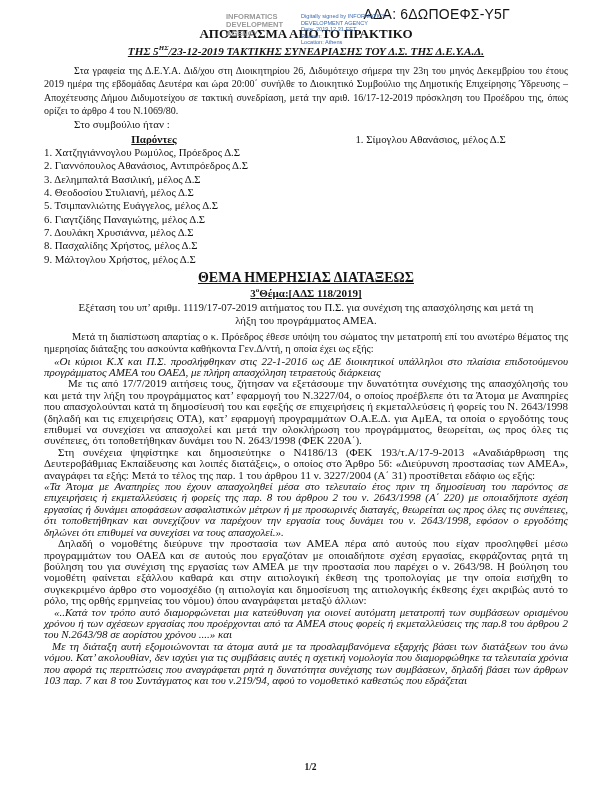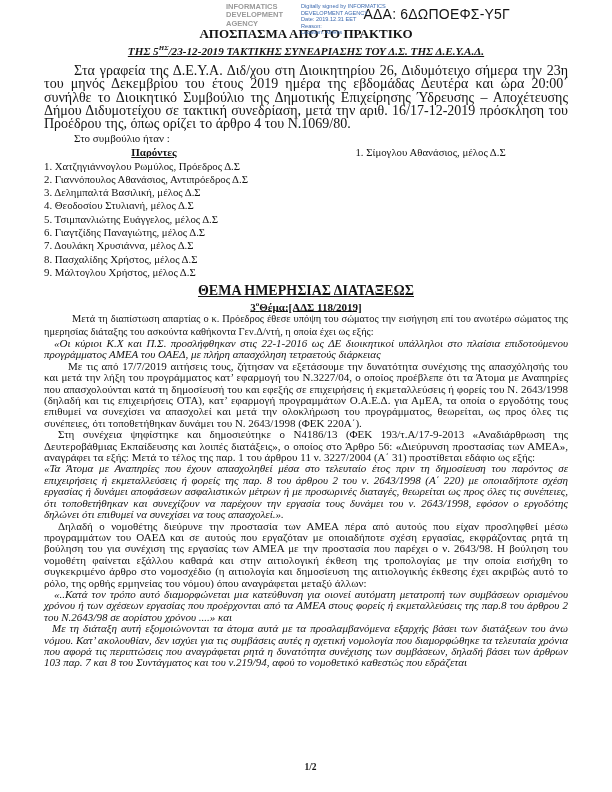--- a/index.html
+++ b/index.html
@@ -2,30 +2,30 @@
 <html><head>
 <meta charset="utf-8">
 <style>
   html,body{margin:0;padding:0;}
   body{width:612px;height:792px;background:#ffffff;color:#141414;
        font-family:"Liberation Serif", serif;position:relative;overflow:hidden;}
   .page{position:absolute;inset:0;padding:6px 44px 0 44px;box-sizing:border-box;}
   .ada{font-family:"Liberation Sans", sans-serif;font-size:14px;text-align:right;
        padding-right:58px;letter-spacing:.2px;}
   
-  .stamp{position:absolute;left:226px;top:3px;display:flex;gap:5px;z-index:5;}
+  .stamp{position:absolute;left:226px;top:13px;display:flex;gap:5px;z-index:5;}
   .stamp-agency{width:70px;font-family:"Liberation Sans", sans-serif;font-weight:bold;
        font-size:7.5px;line-height:1.12;color:#9a9a9a;}
   .stamp-sig{width:92px;font-family:"Liberation Sans", sans-serif;font-size:5.6px;
        line-height:1.18;color:#3f6cb0;}
   .titles{text-align:center;margin-top:4px;}
   .t1{font-weight:bold;font-size:13px;}
   .t2{font-weight:bold;font-style:italic;font-size:11.2px;text-decoration:underline;margin-top:2px;}
   sup{font-size:7px;}
-  .intro{font-size:14px;line-height:13.4px;text-align:justify;text-indent:30px;margin:7px 0 0 0;}
+  .intro{font-size:10px;line-height:13.4px;text-align:justify;text-indent:30px;margin:7px 0 0 0;}
   .council-line{font-size:11px;line-height:13.4px;text-indent:30px;margin:1px 0 0 0;}
   .cols{display:flex;margin-top:1px;}
   .col-left{width:56%;}
   .col-right{width:44%;}
   .att-title{font-weight:bold;text-decoration:underline;font-size:11px;line-height:13.4px;}
   .present-title{width:220px;text-align:center;}
   .absent-title{padding-left:85px;}
   .attendee{font-size:10.8px;line-height:13.3px;}
   .absent-item{padding-left:18px;}
   .agenda-heading{text-align:center;font-weight:bold;text-decoration:underline;
@@ -82,22 +82,23 @@
       <div class="attendee">8. Πασχαλίδης Χρήστος, μέλος Δ.Σ</div>
       <div class="attendee">9. Μάλτογλου Χρήστος, μέλος Δ.Σ</div>
     </div>
     <div class="col-right">
       <div class="attendee absent-item">1. Σίμογλου Αθανάσιος, μέλος Δ.Σ</div>
     </div>
   </div>
 
   <div class="agenda-heading">ΘΕΜΑ ΗΜΕΡΗΣΙΑΣ ΔΙΑΤΑΞΕΩΣ</div>
   <div class="agenda-item"><span>3</span><sup>ο</sup><span>Θέμα:[ΑΔΣ 118/2019]</span></div>
+  <p class="subject">Εξέταση του υπ’ αριθμ. 1119/17-07-2019 αιτήματος του Π.Σ. για συνέχιση της απασχόλησης και μετά τη λήξη του προγράμματος ΑΜΕΑ.</p>
 
-  <p class="p-lg i28">Μετά τη διαπίστωση απαρτίας ο κ. Πρόεδρος έθεσε υπόψη του σώματος την εισήγηση επί του ανωτέρω σώματος της ημερησίας διάταξης του ασκούντα καθήκοντα Γεν.Δ/ντή, η οποία έχει ως εξής:</p>
+  <p class="p-lg i28">Μετά τη διαπίστωση απαρτίας ο κ. Πρόεδρος έθεσε υπόψη του σώματος την μετατροπή επί του ανωτέρω θέματος της ημερησίας διάταξης του ασκούντα καθήκοντα Γεν.Δ/ντή, η οποία έχει ως εξής:</p>
   <p class="p-sm ital i10">«Οι κύριοι Κ.Χ και Π.Σ. προσλήφθηκαν στις 22-1-2016 ως ΔΕ διοικητικοί υπάλληλοι στο πλαίσια επιδοτούμενου προγράμματος ΑΜΕΑ του ΟΑΕΔ, με πλήρη απασχόληση τετραετούς διάρκειας</p>
   <p class="p-sm i24">Με τις από 17/7/2019 αιτήσεις τους, ζήτησαν να εξετάσουμε την δυνατότητα συνέχισης της απασχόλησής του και μετά την λήξη του προγράμματος κατ’ εφαρμογή του Ν.3227/04, ο οποίος προέβλεπε ότι τα Άτομα με Αναπηρίες που απασχολούνται κατά τη δημοσίευσή του και εφεξής σε επιχειρήσεις ή εκμεταλλεύσεις ή φορείς του Ν. 2643/1998 (δηλαδή και τις επιχειρήσεις ΟΤΑ), κατ’ εφαρμογή προγραμμάτων Ο.Α.Ε.Δ. για ΑμΕΑ, τα οποία ο εργοδότης τους επιθυμεί να συνεχίσει να απασχολεί και μετά την ολοκλήρωση του προγράμματος, θεωρείται, ως προς όλες τις συνέπειες, ότι τοποθετήθηκαν δυνάμει του Ν. 2643/1998 (ΦΕΚ 220Α΄).</p>
   <p class="p-sm i14">Στη συνέχεια ψηφίστηκε και δημοσιεύτηκε ο Ν4186/13 (ΦΕΚ 193/τ.Α/17-9-2013 «Αναδιάρθρωση της Δευτεροβάθμιας Εκπαίδευσης και λοιπές διατάξεις», ο οποίος στο Άρθρο 56: «Διεύρυνση προστασίας των ΑΜΕΑ», αναγράφει τα εξής: Μετά το τέλος της παρ. 1 του άρθρου 11 ν. 3227/2004 (Α΄ 31) προστίθεται εδάφιο ως εξής:</p>
   <p class="p-sm ital i0">«Τα Άτομα με Αναπηρίες που έχουν απασχοληθεί μέσα στο τελευταίο έτος πριν τη δημοσίευση του παρόντος σε επιχειρήσεις ή εκμεταλλεύσεις ή φορείς της παρ. 8 του άρθρου 2 του ν. 2643/1998 (Α΄ 220) με οποιαδήποτε σχέση εργασίας ή δυνάμει αποφάσεων ασφαλιστικών μέτρων ή με προσωρινές διαταγές, θεωρείται ως προς όλες τις συνέπειες, ότι τοποθετήθηκαν και συνεχίζουν να παρέχουν την εργασία τους δυνάμει του ν. 2643/1998, εφόσον ο εργοδότης δηλώνει ότι επιθυμεί να συνεχίσει να τους απασχολεί.».</p>
   <p class="p-sm i14">Δηλαδή ο νομοθέτης διεύρυνε την προστασία των ΑΜΕΑ πέρα από αυτούς που είχαν προσληφθεί μέσω προγραμμάτων του ΟΑΕΔ και σε αυτούς που εργαζόταν με οποιαδήποτε σχέση εργασίας, εκφράζοντας ρητά τη βούληση του για συνέχιση της εργασίας των ΑΜΕΑ με την προστασία που παρέχει ο ν. 2643/98. Η βούληση του νομοθέτη φαίνεται εξάλλου καθαρά και στην αιτιολογική έκθεση της τροπολογίας με την οποία εισήχθη το συγκεκριμένο άρθρο στο νομοσχέδιο (η αιτιολογία και δημοσίευση της αιτιολογικής έκθεσης έχει ακριβώς αυτό το ρόλο, της ορθής ερμηνείας του νόμου) όπου αναγράφεται μεταξύ άλλων:</p>
   <p class="p-sm ital i10">«..Κατά τον τρόπο αυτό διαμορφώνεται μια κατεύθυνση για οιονεί αυτόματη μετατροπή των συμβάσεων ορισμένου χρόνου ή των σχέσεων εργασίας που προέρχονται από τα ΑΜΕΑ στους φορείς ή εκμεταλλεύσεις της παρ.8 του άρθρου 2 του Ν.2643/98 σε αορίστου χρόνου ....» και</p>
   <p class="p-sm ital i8">Με τη διάταξη αυτή εξομοιώνονται τα άτομα αυτά με τα προσλαμβανόμενα εξαρχής βάσει των διατάξεων του άνω νόμου. Κατ’ ακολουθίαν, δεν ισχύει για τις συμβάσεις αυτές η σχετική νομολογία που διαμορφώθηκε τα τελευταία χρόνια που αφορά τις περιπτώσεις που αναγράφεται ρητά η δυνατότητα συνέχισης των συμβάσεων, δηλαδή βάσει των άρθρων 103 παρ. 7 και 8 του Συντάγματος και του ν.219/94, αφού το νομοθετικό καθεστώς που εδράζεται</p>
 
   <div class="page-num">1/2</div>
 </div>

